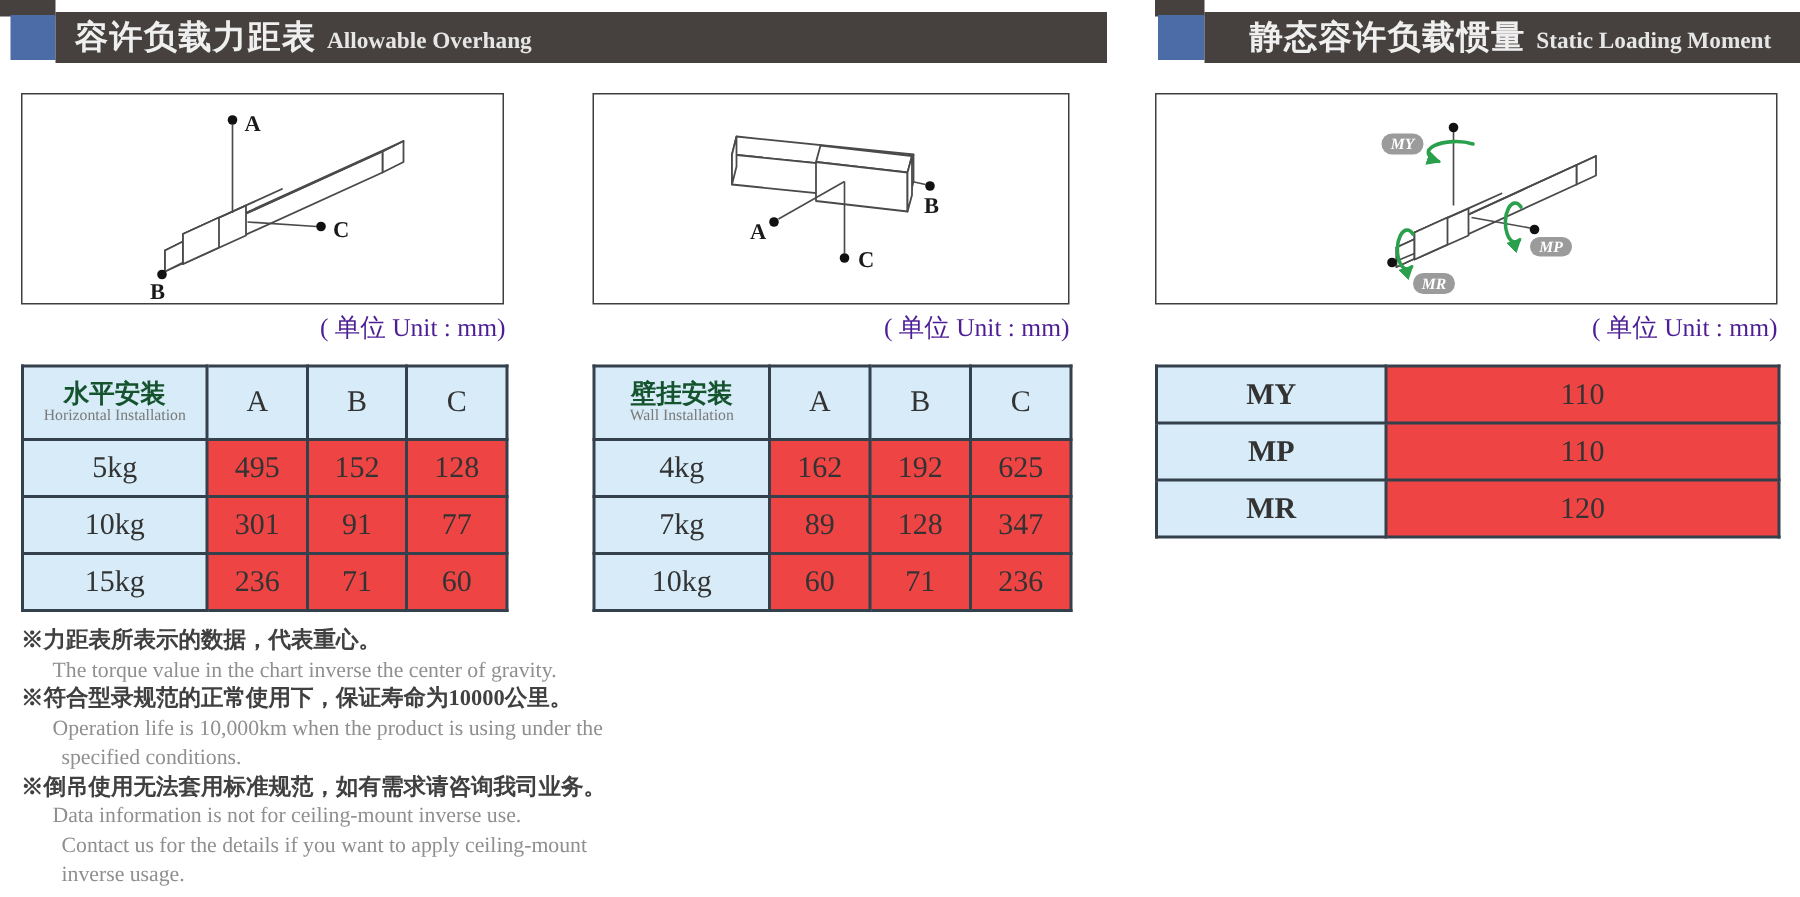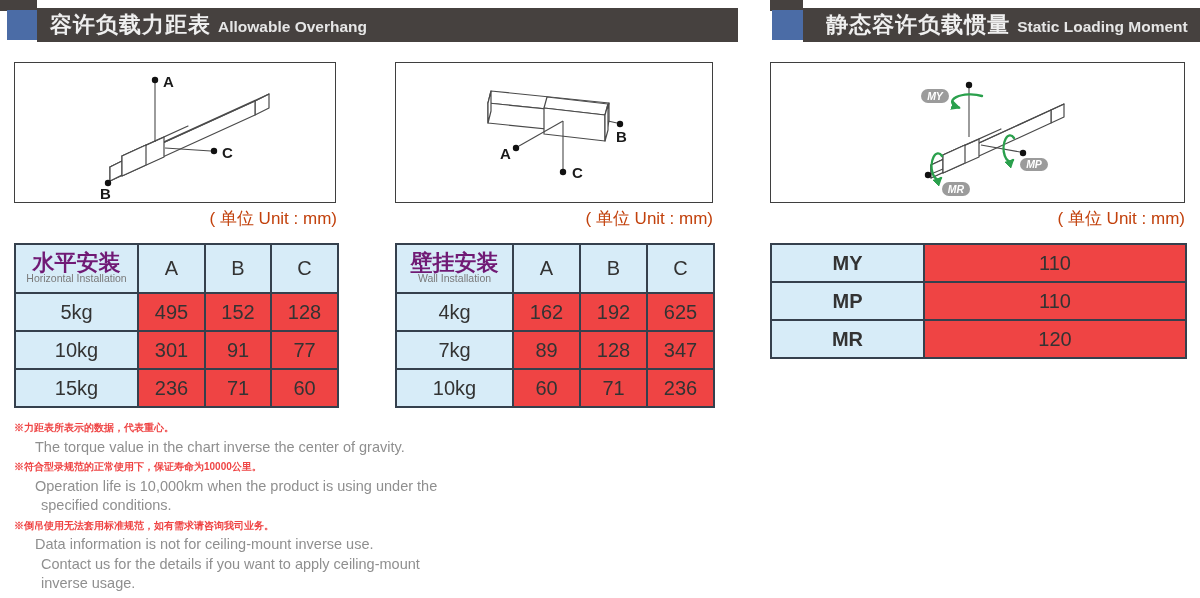--- a/index.html
+++ b/index.html
@@ -1,55 +1,55 @@
 <!DOCTYPE html>
 <html><head>
 <meta charset="utf-8">
 <style>
   html,body{margin:0;padding:0;background:#ffffff;}
   .page{position:relative;width:1200px;height:598px;background:#ffffff;
-        font-family:Liberation Sans, sans-serif;overflow:hidden;}
+        font-family:Liberation Serif, serif;overflow:hidden;}
 
   
   .hdr{position:absolute;top:0;height:42px;}
   .hdr .tab{position:absolute;left:0;top:0;width:37px;height:11px;background:#46413f;}
   .hdr .square{position:absolute;left:7px;top:10px;width:30px;height:30px;background:#4b6ca6;}
   .hdr .bar{position:absolute;left:37px;right:0;top:8px;height:34px;background:#46413f;
             display:flex;align-items:baseline;padding-left:13px;box-sizing:border-box;}
   .hdr .zh{font-size:22px;font-weight:bold;color:#efefef;line-height:34px;letter-spacing:1px;}
   .hdr .en{font-size:15.5px;font-weight:bold;color:#e6e6e6;margin-left:7px;}
 
   
   .dbox{position:absolute;border:1.5px solid #3f3f3f;background:#fff;box-sizing:border-box;}
   .dbox svg{display:block;}
-  .unit{position:absolute;width:210px;text-align:right;font-size:17px;color:#c2410c;}
+  .unit{position:absolute;width:210px;text-align:right;font-size:17px;color:#4c1d95;}
 
   svg .outline{fill:#ffffff;stroke:#4a4a4a;stroke-width:1.2;stroke-linejoin:round;}
   svg .thin{stroke:#4a4a4a;stroke-width:1.1;fill:none;}
   svg .dot{fill:#111;}
   svg .ptlabel{font-size:15px;font-weight:bold;fill:#1a1a1a;}
   svg .green{stroke:#2aa04c;stroke-width:2.4;fill:none;stroke-linecap:round;}
   svg .badge{fill:#9b9b9b;}
   svg .badgetxt{font-size:10.5px;font-weight:bold;font-style:italic;fill:#ffffff;text-anchor:middle;}
 
   
   table.tbl{position:absolute;border-collapse:collapse;table-layout:fixed;}
   table.tbl th,table.tbl td{border:2px solid #35404d;text-align:center;vertical-align:middle;padding:0;}
   table.tbl .blue{background:#d7ecf8;}
   table.tbl td{background:#ef4444;font-size:20px;color:#333;}
-  .th-zh{font-size:22px;font-weight:bold;color:#701a75;line-height:19px;}
+  .th-zh{font-size:17px;font-weight:bold;color:#14532d;line-height:19px;}
   .th-en{font-size:10.5px;font-weight:normal;color:#7a7a7a;line-height:12px;}
   .colhead{font-size:20px;font-weight:normal;color:#333;}
   .loadcell{font-size:19px;color:#2b2b2b;margin-left:45px;}
   .mlabel{font-size:20px;font-weight:bold;color:#2b2b2b;}
 
   
   .notes{position:absolute;left:14px;top:418px;width:600px;}
   .note-line{line-height:19.5px;white-space:nowrap;}
-  .note-zh{color:#ef4444;font-weight:bold;font-size:10px;}
+  .note-zh{color:#404040;font-weight:bold;font-size:15px;}
   .note-en{color:#8f8f8f;font-size:14.5px;padding-left:21px;}
   .note-en2{padding-left:27px;}
 </style>
 </head>
 <body>
 
 <div class="page">
 
   <div class="hdr" style="left:0;width:738px;">
     <div class="tab"></div>

